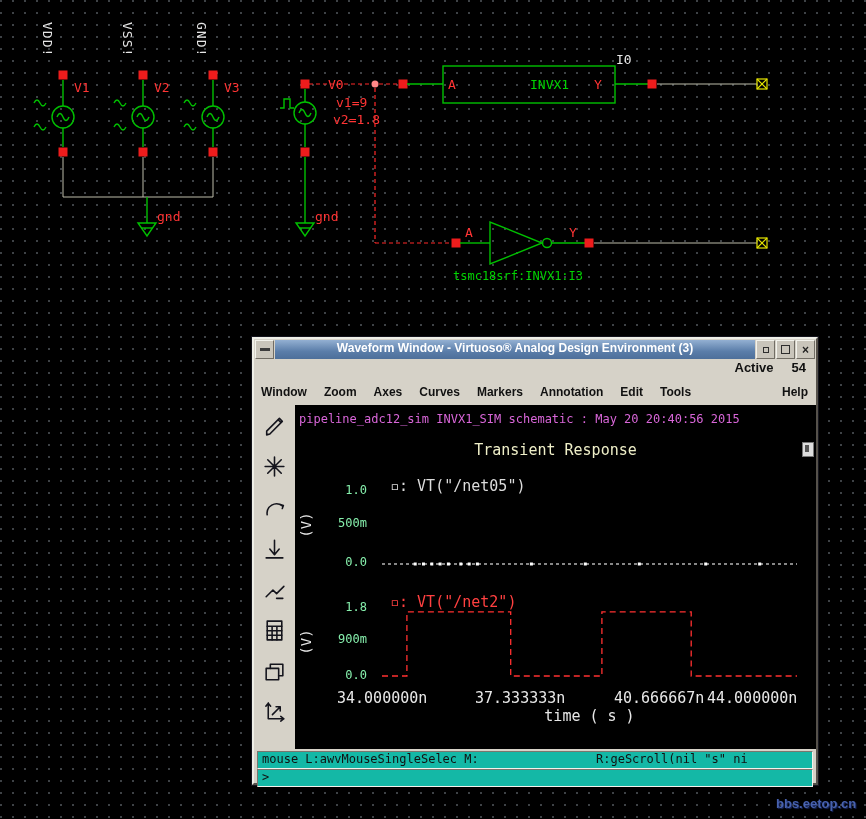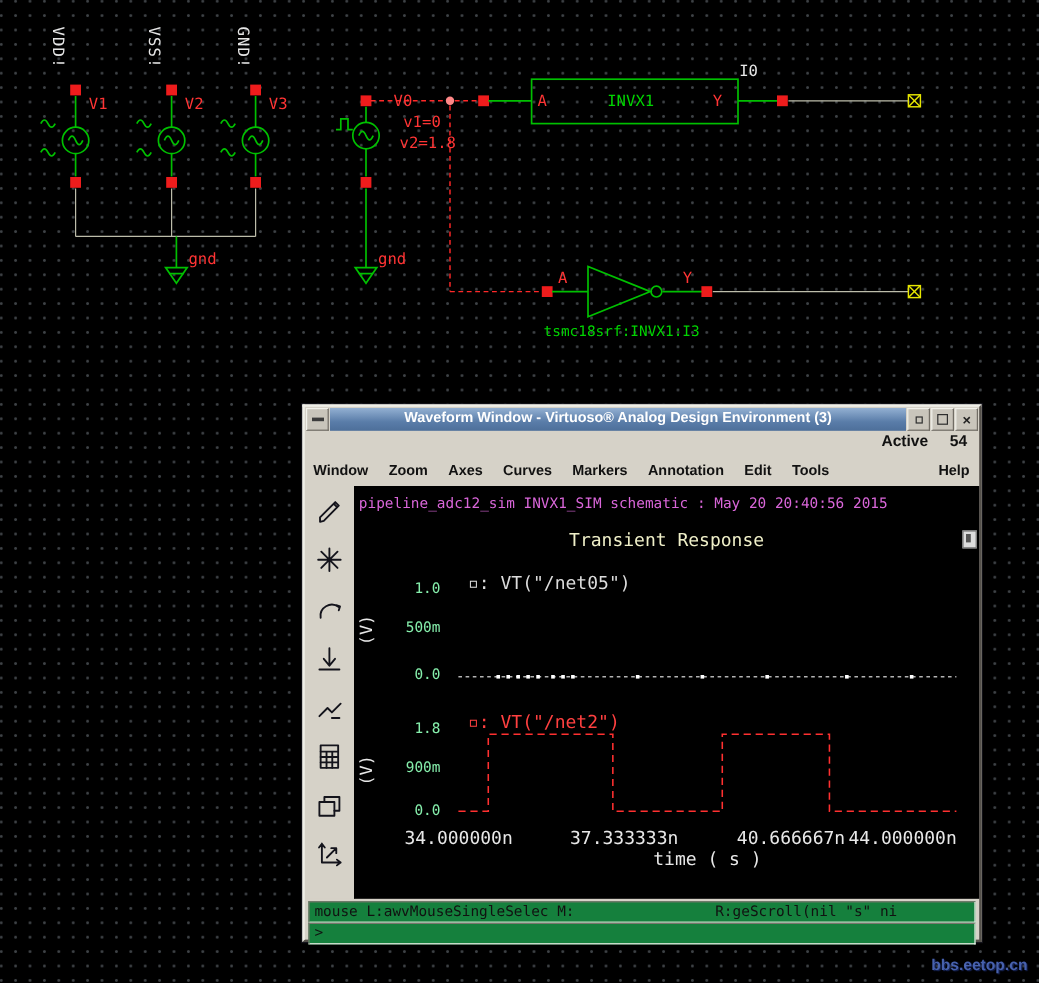--- a/index.html
+++ b/index.html
@@ -57,21 +57,21 @@
   .legend2{left:95px;top:188px;font-size:15px;color:#ff4040;}
   .ytick{width:54px;text-align:right;font-size:12px;color:#86efac;}
   .yt10{left:18px;top:78px;}  .yt500m{left:18px;top:111px;} .yt00a{left:18px;top:150px;}
   .yt18{left:18px;top:195px;} .yt900m{left:18px;top:227px;} .yt00b{left:18px;top:263px;}
   .yunit{font-size:14px;color:#e8e8e8;transform:rotate(-90deg);}
   .yu1{left:-2px;top:112px;} .yu2{left:-2px;top:229px;}
   .xtick{width:90px;text-align:center;font-size:15px;color:#e8e8e8;top:284px;}
   .xt0{left:42px;text-align:right;} .xt1{left:180px;} .xt2{left:319px;} .xt3{left:412px;text-align:right;}
   .xlabel{left:87px;width:415px;top:302px;text-align:center;font-size:15px;color:#e8e8e8;}
   .trace-svg{position:absolute;left:0;top:0;}
-  .status1,.status2{position:absolute;left:3px;right:3px;height:16px;background:#15803d;
+  .status1,.status2{position:absolute;left:3px;right:3px;height:16px;background:#14b8a6;
     border:1px solid;border-color:#7a766e #f2f2ec #f2f2ec #7a766e;
     font:12px "DejaVu Sans Mono",monospace;color:#111;line-height:14px;}
   .status1{top:412px;} .status2{top:430px;}
   .st-left{position:absolute;left:4px;}
   .st-right{position:absolute;left:338px;}
   .st-prompt{position:absolute;left:4px;}
   .watermark{position:absolute;left:776px;top:796px;font:bold 13px "Liberation Sans",sans-serif;
     color:#4f6cc0;text-shadow:1px 1px 1px #1a2a66;opacity:.9;}
 </style>
 </head>
@@ -180,28 +180,28 @@
   </svg>
 
   <span class="slbl swhite vlbl" style="left:40px;top:22px;">VDD!</span>
   <span class="slbl swhite vlbl" style="left:120px;top:22px;">VSS!</span>
   <span class="slbl swhite vlbl" style="left:194px;top:22px;">GND!</span>
 
   <span class="slbl sred" style="left:74px;top:80px;">V1</span>
   <span class="slbl sred" style="left:154px;top:80px;">V2</span>
   <span class="slbl sred" style="left:224px;top:80px;">V3</span>
   <span class="slbl sred" style="left:328px;top:77px;">V0</span>
-  <span class="slbl sred" style="left:336px;top:95px;">v1=0</span>
+  <span class="slbl sred" style="left:336px;top:95px;">v1=9</span>
   <span class="slbl sred" style="left:333px;top:112px;">v2=1.8</span>
 
   <span class="slbl sred" style="left:157px;top:209px;">gnd</span>
   <span class="slbl sred" style="left:315px;top:209px;">gnd</span>
 
   <span class="slbl sred" style="left:448px;top:77px;">A</span>
-  <span class="slbl sgreen" style="left:506px;top:77px;">INVX1</span>
+  <span class="slbl sgreen" style="left:530px;top:77px;">INVX1</span>
   <span class="slbl sred" style="left:594px;top:77px;">Y</span>
   <span class="slbl swhite" style="left:616px;top:52px;">I0</span>
 
   <span class="slbl sred" style="left:465px;top:225px;">A</span>
   <span class="slbl sred" style="left:569px;top:225px;">Y</span>
   <span class="slbl sgreen" style="left:453px;top:269px;font-size:12px;">tsmc18srf:INVX1:I3</span>
 
   <div class="wfwin">
 
     <div class="titlebar">

